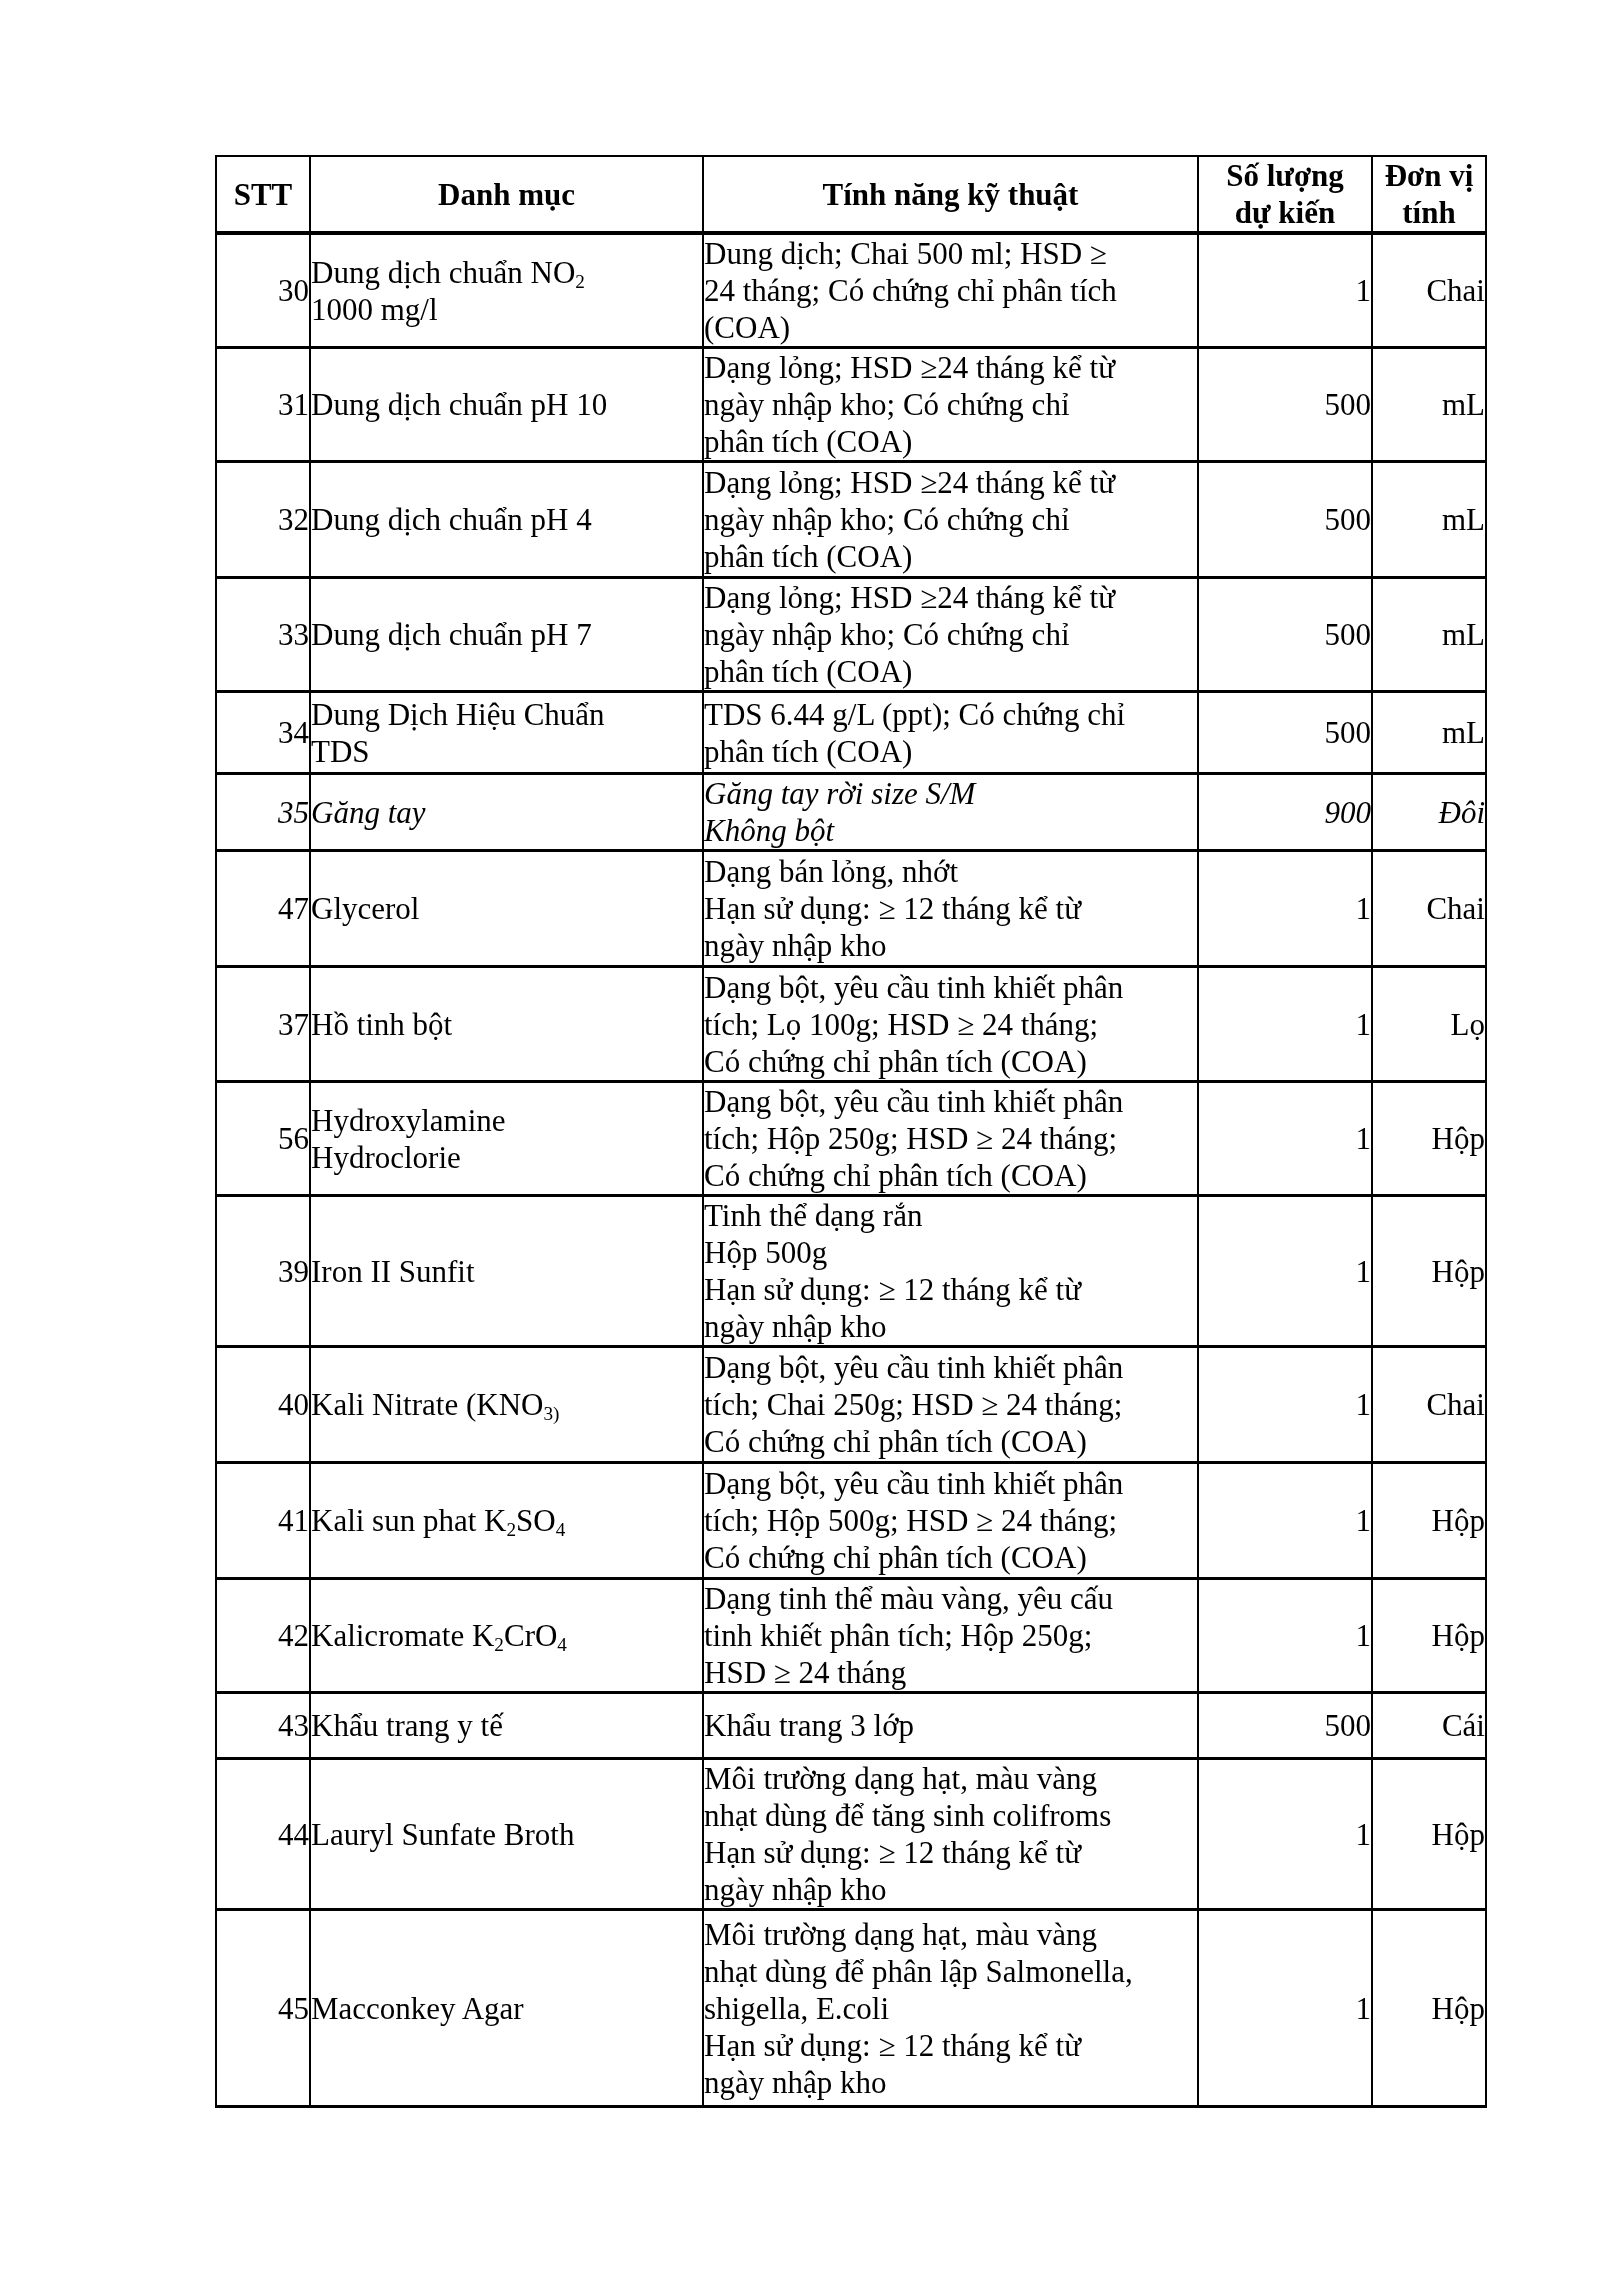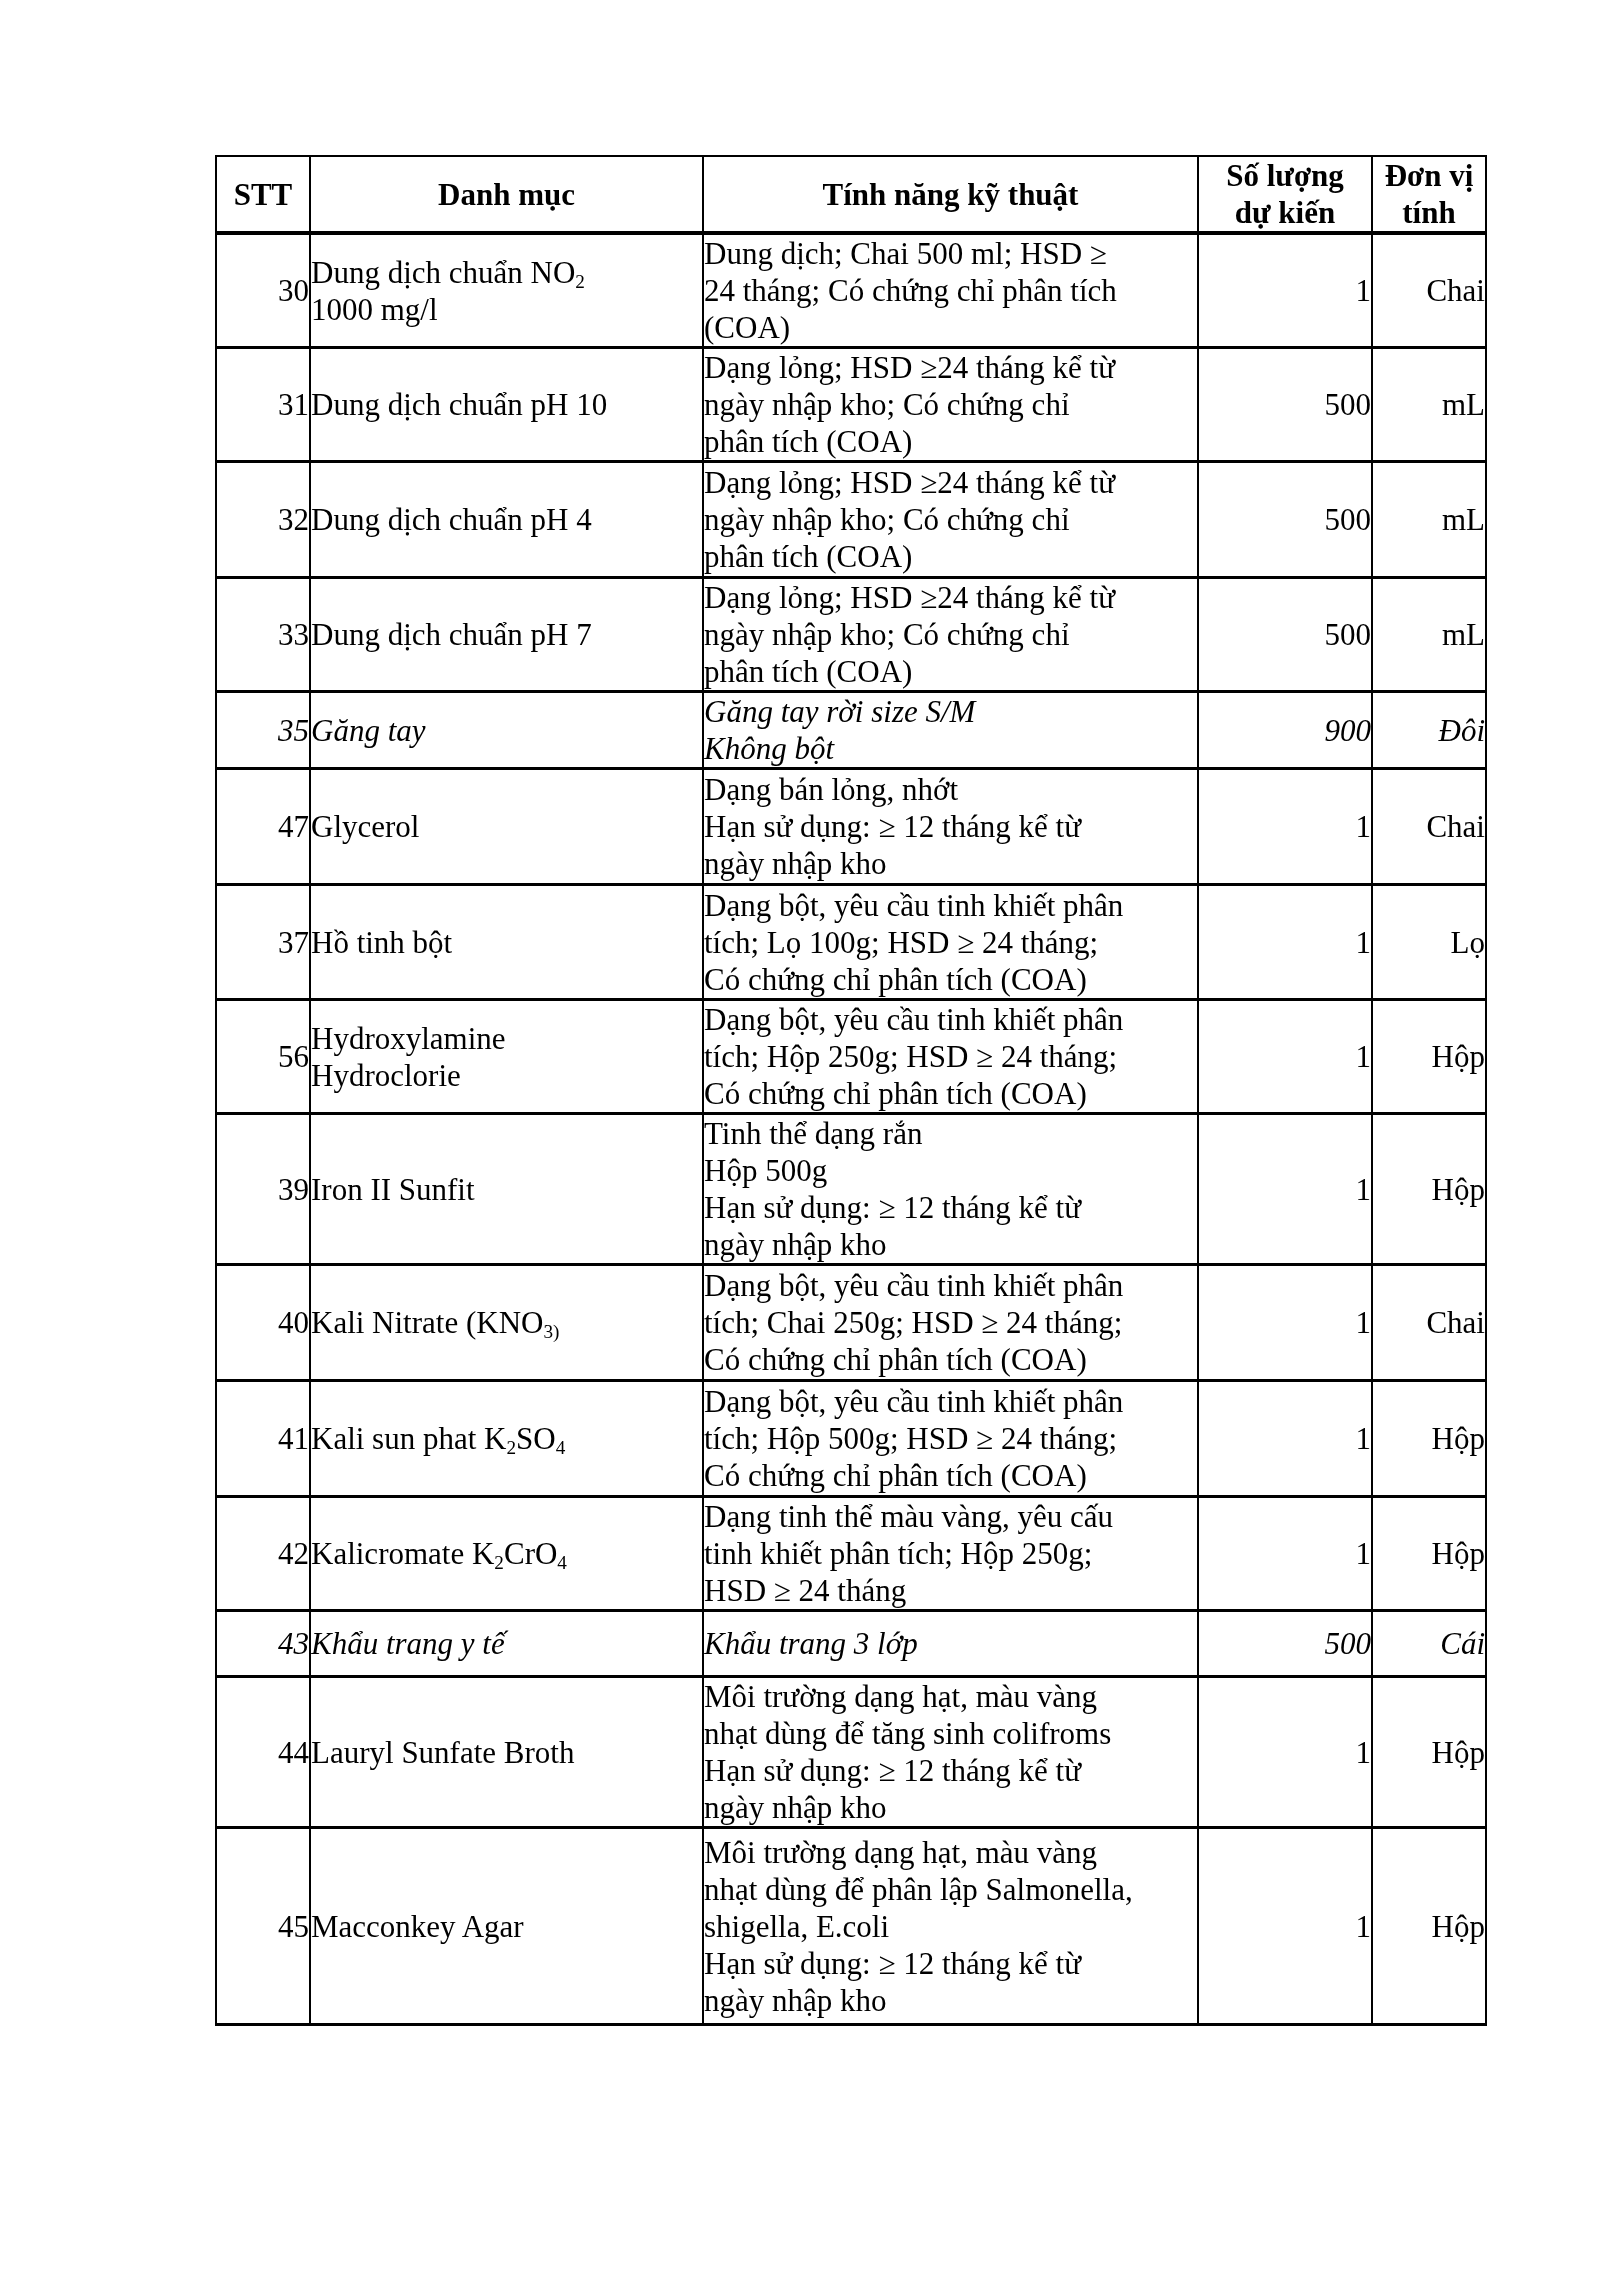--- a/index.html
+++ b/index.html
@@ -95,20 +95,28 @@
         </tr>
         <tr style="height: 113px;">
           <td class="stt">33</td>
           <td class="name">Dung dịch chuẩn pH 7</td>
           <td class="spec">Dạng lỏng; HSD ≥24  tháng kể từ
 ngày nhập kho; Có chứng chỉ
 phân tích (COA)</td>
           <td class="qty">500</td>
           <td class="unit">mL</td>
         </tr>
+        <tr style="height: 82px;">
+          <td class="stt">34</td>
+          <td class="name">Dung Dịch Hiệu Chuẩn<br>TDS</td>
+          <td class="spec">TDS 6.44 g/L (ppt); Có chứng chỉ
+phân tích (COA)</td>
+          <td class="qty">500</td>
+          <td class="unit">mL</td>
+        </tr>
         <tr style="height: 70px; font-style: italic;">
           <td class="stt">35</td>
           <td class="name">Găng tay</td>
           <td class="spec">Găng tay rời size S/M
 Không bột</td>
           <td class="qty">900</td>
           <td class="unit">Đôi</td>
         </tr>
         <tr style="height: 116px;">
           <td class="stt">47</td>
@@ -167,21 +175,21 @@
         </tr>
         <tr style="height: 113px;">
           <td class="stt">42</td>
           <td class="name">Kalicromate K<sub>2</sub>CrO<sub>4</sub></td>
           <td class="spec">Dạng tinh thể màu vàng, yêu cấu
 tinh khiết phân tích; Hộp 250g;
 HSD ≥ 24 tháng</td>
           <td class="qty">1</td>
           <td class="unit">Hộp</td>
         </tr>
-        <tr style="height: 66px; font-style: italic;">
+        <tr style="height: 66px;">
           <td class="stt">43</td>
           <td class="name">Khẩu trang y tế</td>
           <td class="spec">Khẩu trang 3 lớp</td>
           <td class="qty">500</td>
           <td class="unit">Cái</td>
         </tr>
         <tr style="height: 142px;">
           <td class="stt">44</td>
           <td class="name">Lauryl Sunfate Broth</td>
           <td class="spec">Môi trường dạng hạt, màu vàng

